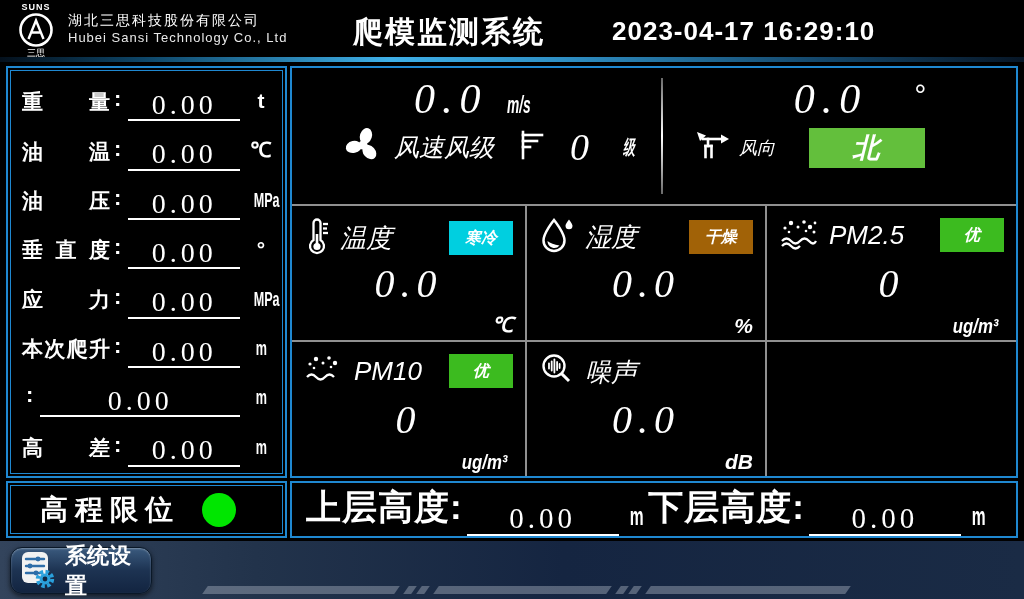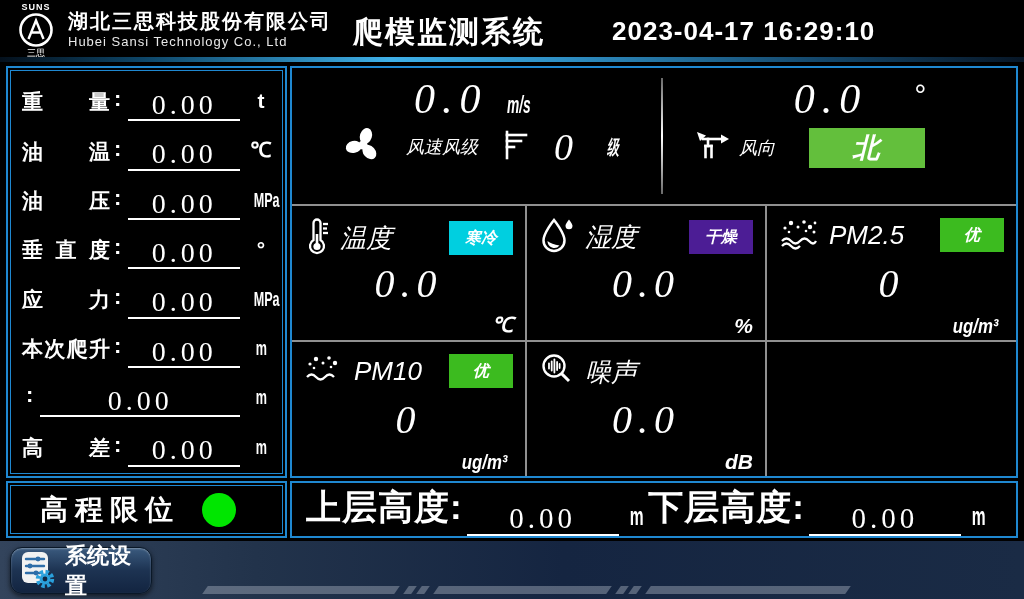--- a/index.html
+++ b/index.html
@@ -9,21 +9,21 @@
     font-family:"Liberation Sans", sans-serif; overflow:hidden;
   }
   .serif { font-family:"Liberation Serif", serif; }
   .cond  { display:inline-block; transform:scaleX(.6); transform-origin:center; }
 
   
   #header { position:absolute; top:0; left:0; width:1024px; height:57px; background:#000; }
   .logo-wrap { position:absolute; left:8px; top:1px; display:flex; align-items:center; }
   .logo-mark { width:56px; height:56px; position:relative; flex:0 0 auto; }
   .company { margin-left:4px; }
-  .company-cn { font-size:20px; font-weight:bold; letter-spacing:2px; line-height:1.1; }
+  .company-cn { font-size:14px; font-weight:normal; letter-spacing:2px; line-height:1.1; }
   .company-en { font-size:13px; letter-spacing:1px; color:#e9e9e9; margin-top:2px; }
   .app-title { position:absolute; left:353px; top:12px; font-size:30px; font-weight:bold; letter-spacing:2px; }
   .datetime  { position:absolute; left:612px; top:16px; font-size:26px; font-weight:bold; letter-spacing:1px; }
   .header-line { position:absolute; top:57px; left:0; width:1024px; height:5px;
     background:linear-gradient(90deg,#04101c 0%,#0e4668 14%,#3fb0e8 38%,#2f8fc4 55%,#14476b 80%,#071626 100%); }
 
   
   .panel { position:absolute; border:2px solid #1f88d1; background:#000; }
   .panel.dbl::before { content:""; position:absolute; inset:2px; border:1px solid #1f88d1; pointer-events:none; }
 
@@ -49,21 +49,21 @@
 
   
   #wind-row { position:absolute; top:0; left:0; right:0; height:136px; display:flex; }
   #wind-speed { width:369px; }
   .wind-divider { width:2px; margin:10px 0; background:linear-gradient(#6a6a6a,#fff,#6a6a6a); }
   #wind-dir { flex:1; }
   .ws-top { display:flex; justify-content:center; align-items:baseline; gap:12px; margin-top:8px; }
   .big-val { font-size:42px; letter-spacing:7px; line-height:1.1; }
   .ws-unit { font-size:23px; font-weight:bold; }
   .ws-bottom { display:flex; align-items:center; margin-top:4px; padding-left:52px; }
-  .ws-label { font-size:18px; margin-left:24px; }
+  .ws-label { font-size:25px; margin-left:12px; }
   .level-val { font-size:38px; line-height:1; margin-left:24px; }
   .level-unit { font-size:20px; font-weight:bold; margin-left:30px; }
   .wd-top { display:flex; justify-content:center; align-items:flex-start; margin-top:8px; padding-left:40px; }
   .deg-unit { font-size:30px; margin-left:46px; margin-top:2px; }
   .wd-bottom { display:flex; align-items:center; margin-top:6px; padding-left:32px; }
   .wd-label { font-size:18px; margin-left:8px; }
   .dir-badge { width:116px; height:40px; margin-left:34px; display:flex; align-items:center;
                justify-content:center; font-size:27px; font-weight:bold; letter-spacing:2px; }
 
   
@@ -263,21 +263,21 @@
     <div class="cell bl">
       <div class="cell-head">
         <span>
           <svg width="36" height="38" viewBox="0 0 36 38">
             <path d="M15 4 C15 4 4.5 17 4.5 24.5 a10.5 10.5 0 0 0 21 0 C25.5 17 15 4 15 4 Z" fill="none" stroke="#fff" stroke-width="2.5"></path>
             <path d="M8.5 25 a6.8 6.8 0 0 0 12 4.4 Q12.5 28.5 8.5 25 Z" fill="#fff"></path>
             <path d="M30 3.5 C30 3.5 26.5 8 26.5 9.8 a3.5 3.5 0 0 0 7 0 C33.5 8 30 3.5 30 3.5 Z" fill="#fff"></path>
           </svg>
         </span>
         <span class="cell-name">湿度</span>
-        <span class="badge" style="background-color: #4c1d95;">干燥</span>
+        <span class="badge" style="background-color: #a16207;">干燥</span>
       </div>
       <div class="cell-val serif">0.0</div>
       <div class="cell-unit">%</div>
     </div>
 
     <div class="cell bl">
       <div class="cell-head">
         <span>
           <svg width="40" height="34" viewBox="0 0 40 34">
             <g fill="#fff">

